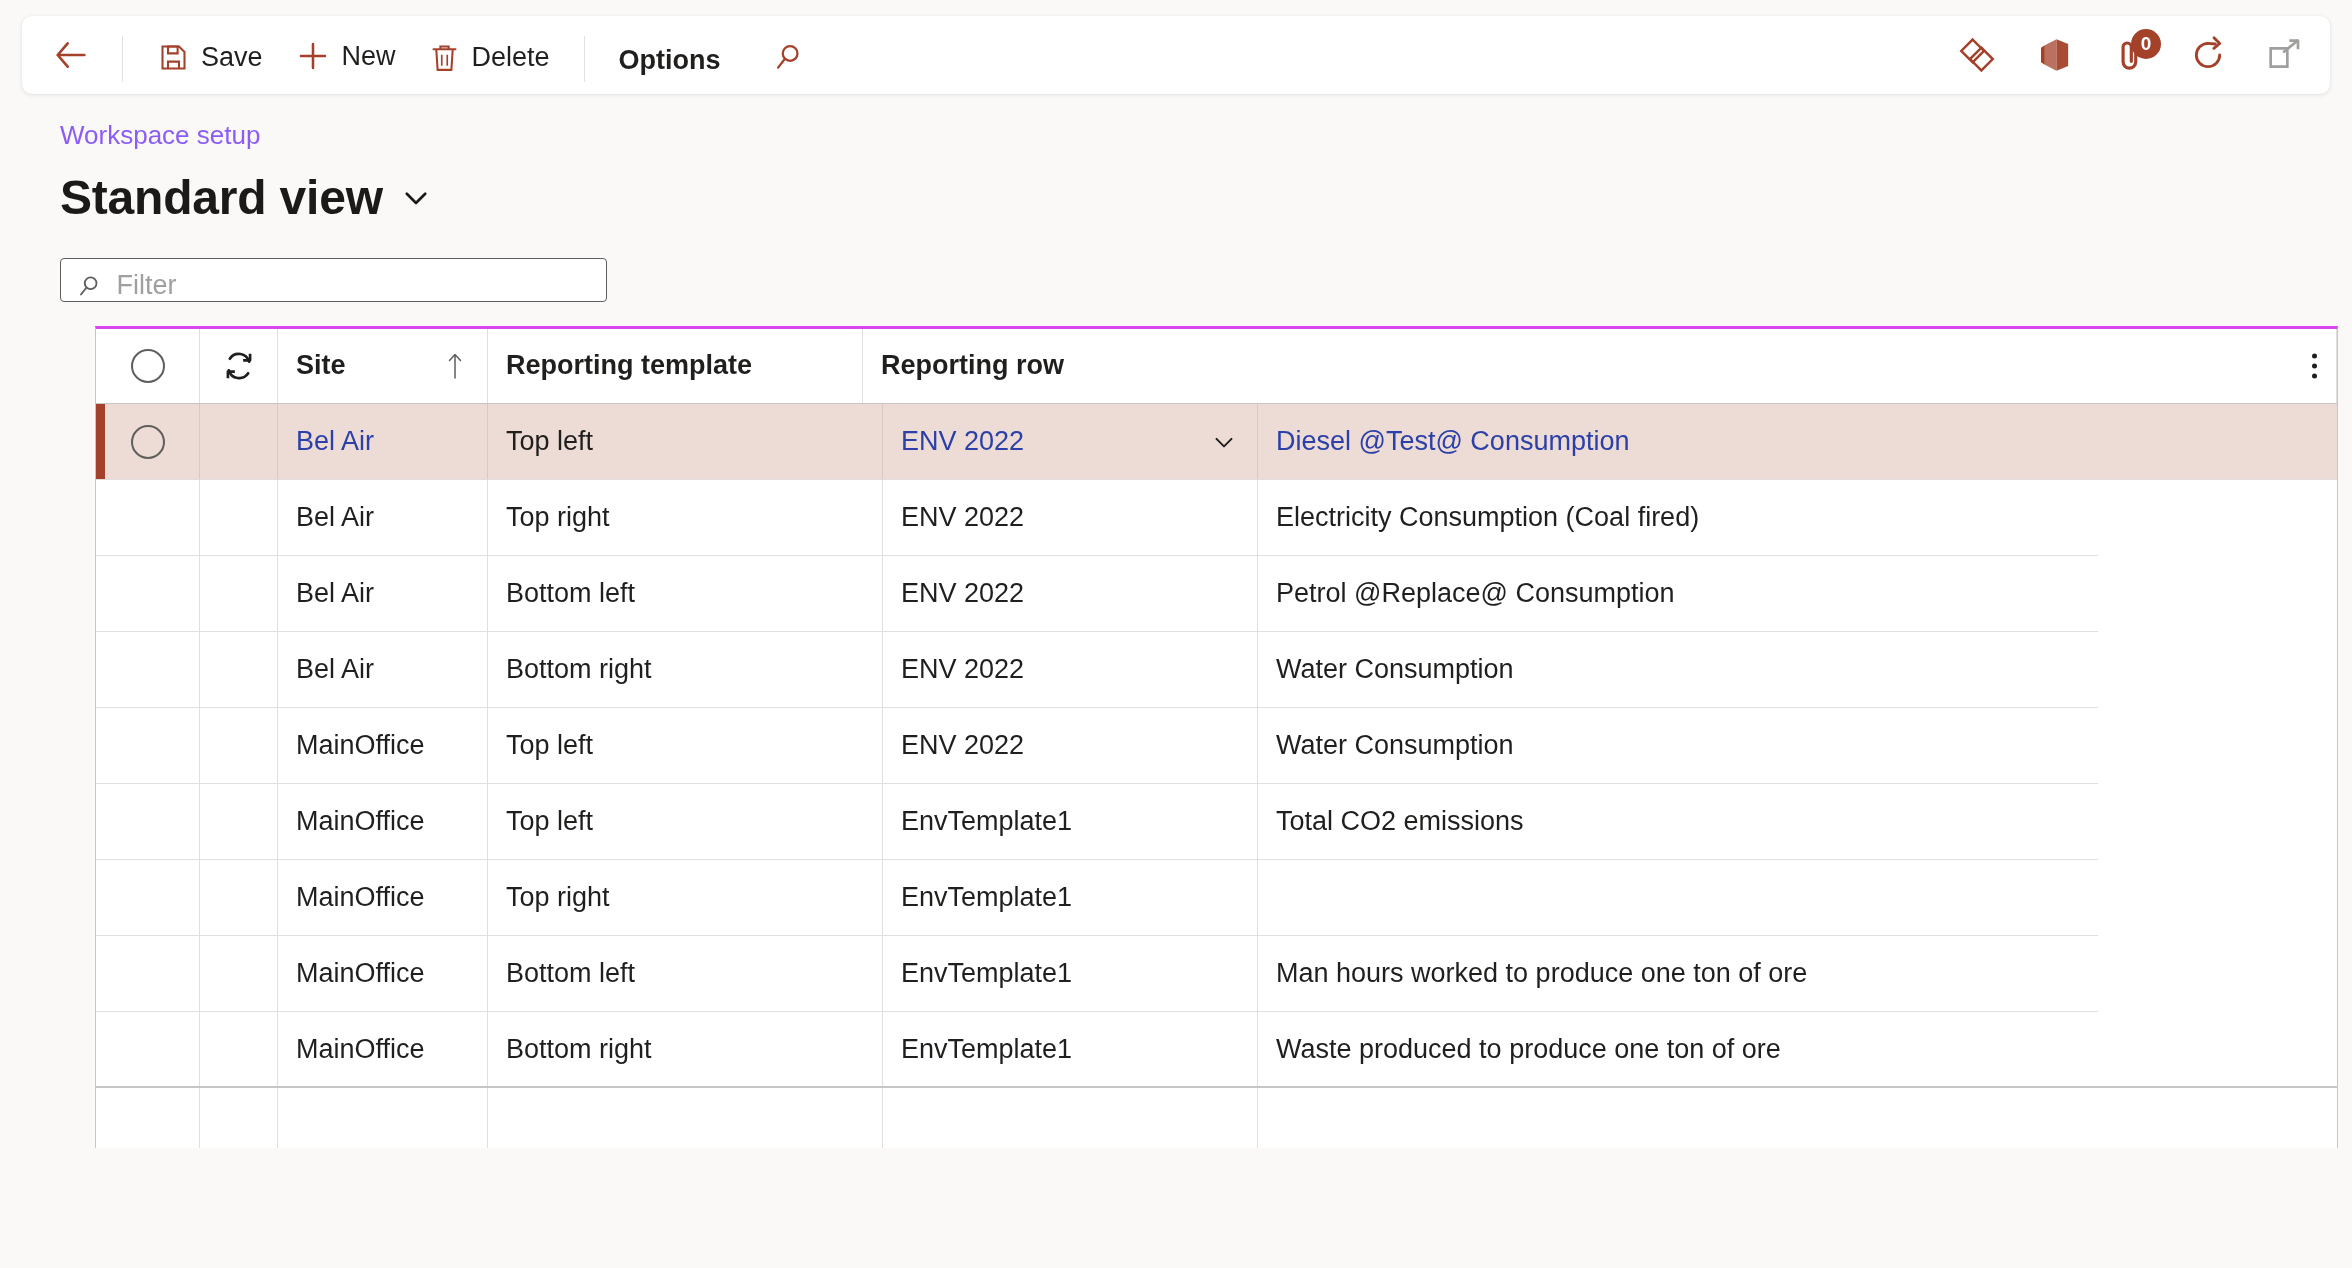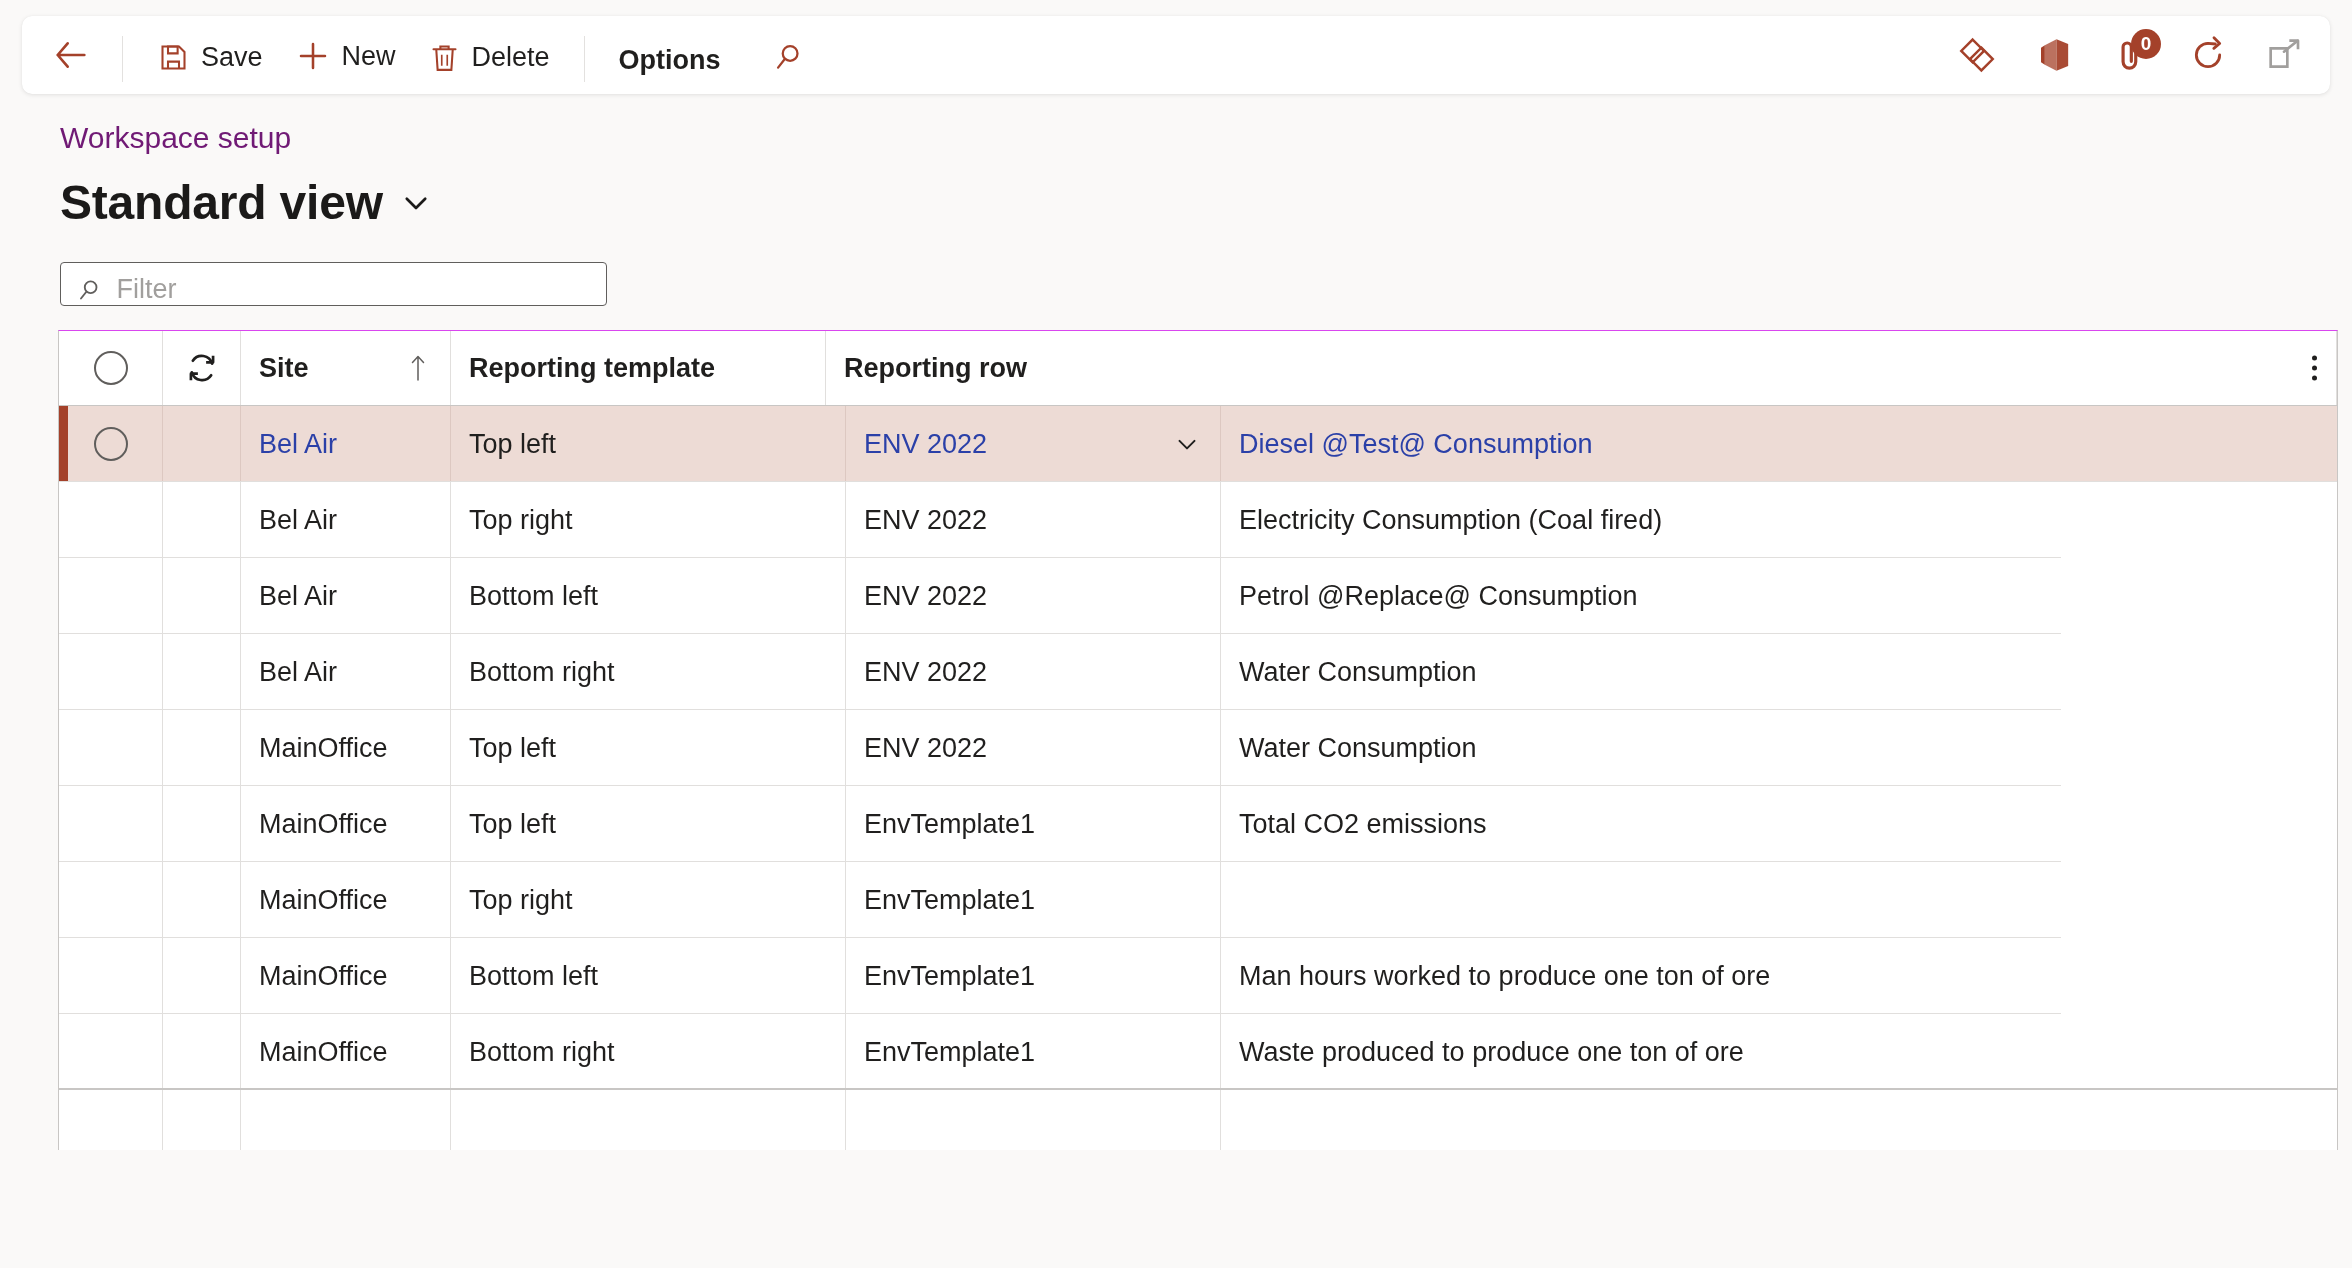--- a/index.html
+++ b/index.html
@@ -59,22 +59,22 @@
     font-size: 19px;
     min-width: 30px; height: 30px;
     border-radius: 50%;
     display: flex; align-items: center; justify-content: center;
     font-weight: 600;
   }
 
   
   .page-head { padding: 26px 0 0 60px; }
   .breadcrumb {
-    font-size: 30px;
-    color: #701a75;
+    font-size: 26px;
+    color: #8b5cf6;
     line-height: 1.2;
   }
   .title-row {
     display: flex; align-items: center; gap: 16px;
     margin-top: 22px;
     cursor: pointer;
     width: max-content;
   }
   .page-title {
     font-size: 48px;
@@ -101,24 +101,25 @@
     color: #201f1e;
     background: transparent;
     width: 100%;
     font-family: "Liberation Sans", sans-serif;
   }
   .filter-input::placeholder { color: #a19f9d; }
 
   
   .grid-wrap { margin: 24px 0 0 58px; width: 2280px; }
   .grid {
-    border-top: 1px solid #d946ef;
+    border-top: 3px solid #d946ef;
     border-left: 1px solid #c8c6c4;
     border-right: 1px solid #c8c6c4;
     background: #ffffff;
+    margin-left: 37px;
   }
   .grid-row { display: flex; position: relative; }
 
   .grid-head {
     height: 75px;
     border-bottom: 1px solid #c8c6c4;
     background: #ffffff;
   }
   .grid-head .cell {
     display: flex; align-items: center;

